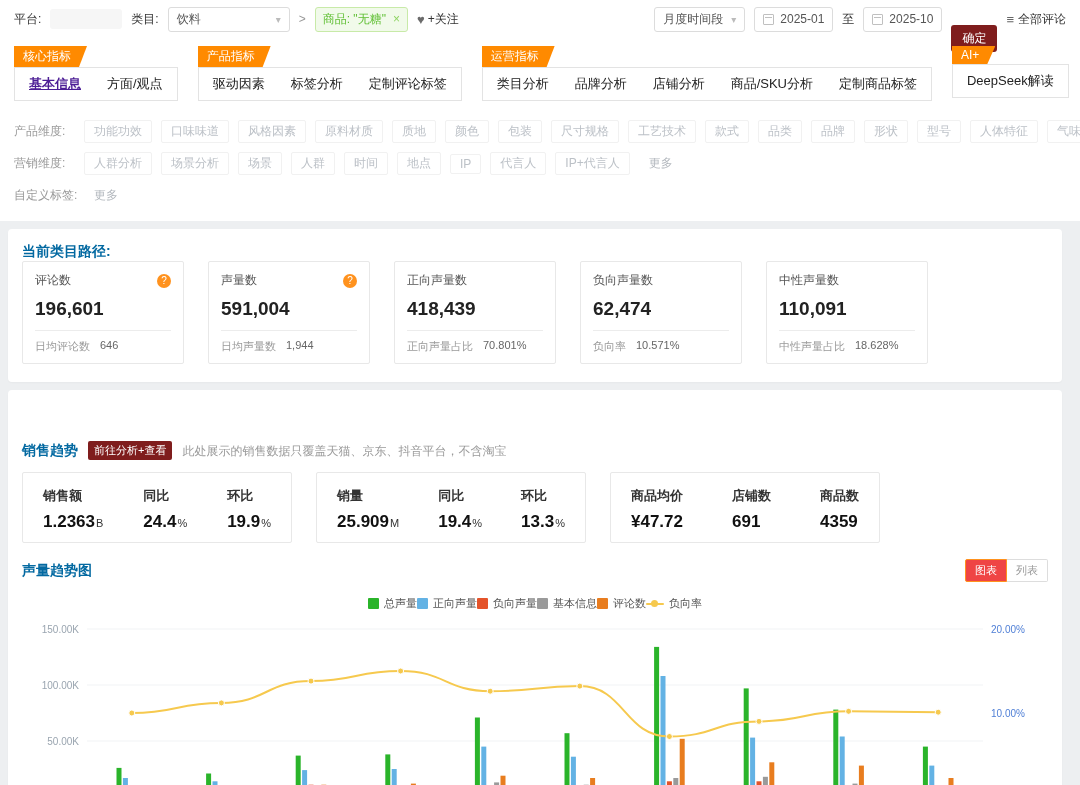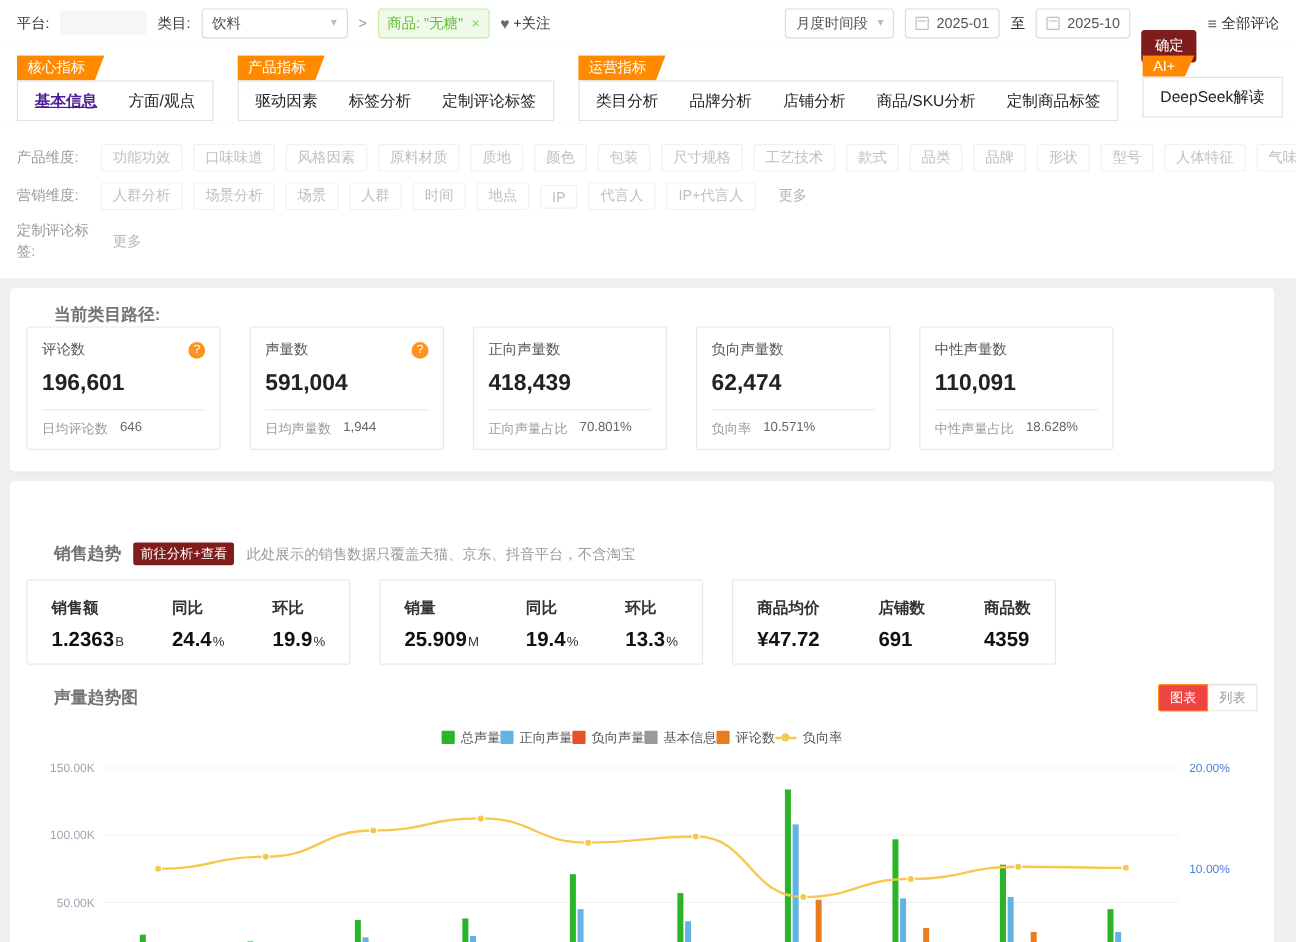--- a/index.html
+++ b/index.html
@@ -37,21 +37,21 @@
   
   .filters { background:#fff; padding:8px 14px 14px; }
   .frow { display:flex; align-items:center; margin-top:9px; }
   .flabel { color:#9a9a9a; width:70px; flex:none; }
   .ftag { color:#bcc1c7; border:1px solid #f1f1f1; padding:2px 9px; border-radius:2px; font-size:12px; white-space:nowrap; margin-right:9px; background:#fff; cursor:pointer; }
   .ftag.fmore { border-color:transparent; color:#b3b8be; }
 
   
   .panel { background:#fff; border-radius:4px; margin:8px 18px 0 8px; box-shadow:0 1px 2px rgba(0,0,0,0.03); }
   .metrics-panel { padding:14px 14px 18px; }
-  .sec-title { font-size:14px; font-weight:bold; color:#737373;margin-left:23px; }
+  .sec-title { font-size:14px; font-weight:bold; color:#0369a1; }
   .sec-sub { color:#9a9a9a; font-size:12px; margin:7px 0 14px; }
 
   .metric-cards { display:flex; gap:24px; }
   .mcard { width:162px; border:1px solid #e8e8e8; border-radius:2px; padding:10px 12px 9px; }
   .mhead { display:flex; align-items:center; justify-content:space-between; color:#555; font-size:12px; }
   .help { width:14px; height:14px; border-radius:50%; background:#ff921e; color:#fff; font-size:10px; line-height:14px; text-align:center; cursor:pointer; }
   .mvalue { font-size:19px; font-weight:bold; color:#222; margin-top:9px; }
   .mdiv { border-bottom:1px solid #ececec; margin:10px 0 8px; }
   .mfoot { font-size:11px; color:#9a9a9a; display:flex; gap:10px; }
   .mfoot .mfv { color:#666; }
@@ -185,21 +185,21 @@
         <span class="ftag">场景</span>
         <span class="ftag">人群</span>
         <span class="ftag">时间</span>
         <span class="ftag">地点</span>
         <span class="ftag">IP</span>
         <span class="ftag">代言人</span>
         <span class="ftag">IP+代言人</span>
         <span class="ftag fmore">更多</span>
       </div>
       <div class="frow">
-        <span class="flabel">定制评论标签:</span>
+        <span class="flabel">自定义标签:</span>
         <span class="ftag fmore">更多</span>
       </div>
     </div>
 
   <div class="panel metrics-panel">
     <div class="sec-title">当前类目路径:</div>
     <div class="metric-cards" id="metric-cards">
         <div class="mcard">
           <div class="mhead">
             <span class="mlabel">评论数</span>

